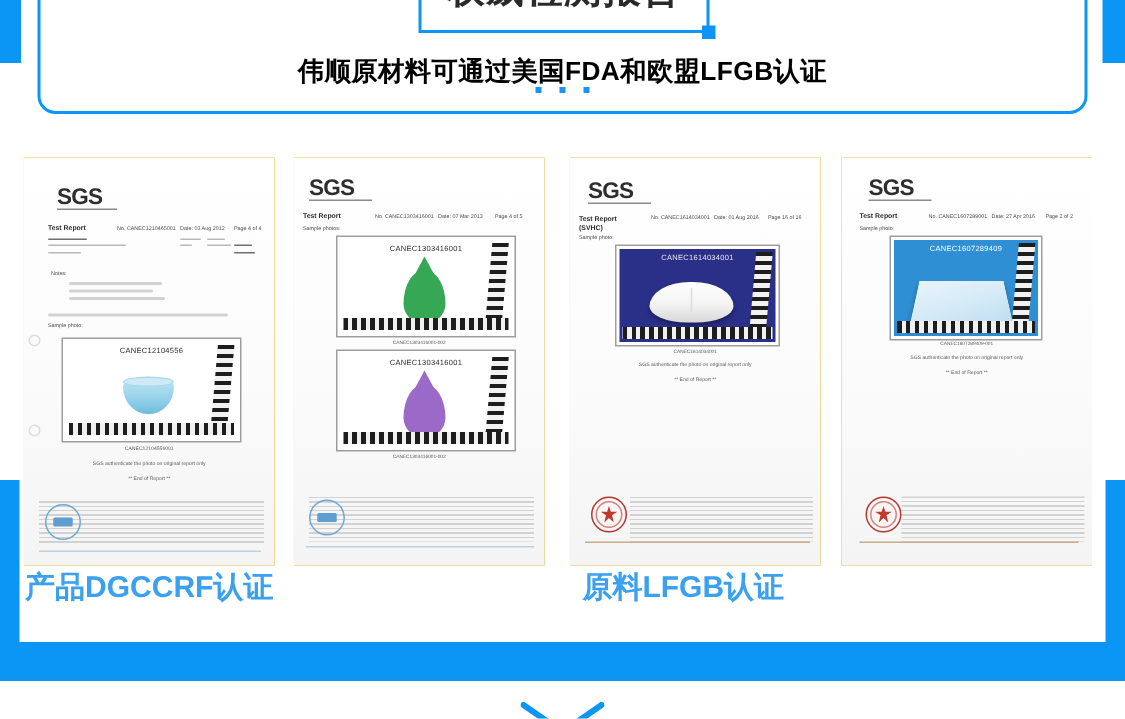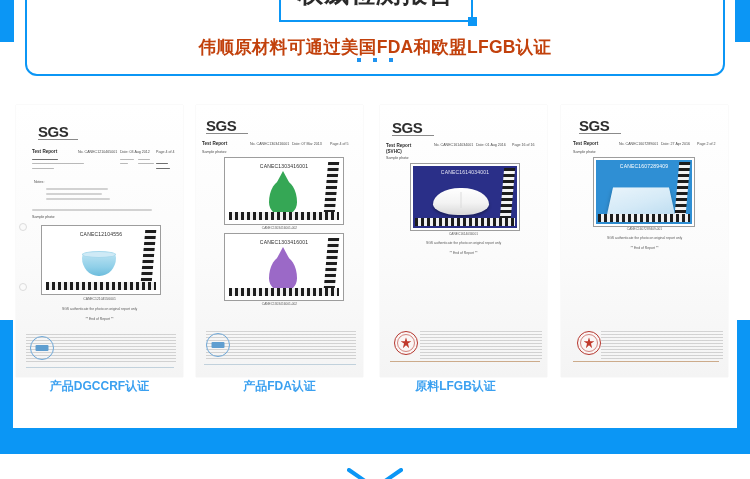--- a/index.html
+++ b/index.html
@@ -33,21 +33,21 @@
   .title-text{
     color:#2a2a2a;font-size:25px;font-weight:bold;letter-spacing:1px;
     line-height:1;white-space:nowrap;
   }
   .title-corner{
     position:absolute;left:468px;top:17px;width:9px;height:9px;background:#0b96f5;
   }
 
   .subtitle{
     position:absolute;left:0;top:35px;width:750px;text-align:center;
-    color:#c2410c;font-size:17.5px;font-weight:bold;letter-spacing:.3px;
+    color:#000000;font-size:17.5px;font-weight:bold;letter-spacing:.3px;
     white-space:nowrap;
   }
 
   .dots{
     position:absolute;left:0;top:58px;width:750px;
     display:flex;justify-content:center;gap:12px;
   }
   .dot{width:4px;height:4px;background:#1f93ef;}
 
   
@@ -174,21 +174,21 @@
     background:#c0392b;border:none;width:11px;height:11px;
   }
   .seal-ring{
     position:absolute;left:2px;top:2px;right:2px;bottom:2px;border-radius:50%;
     border:.5px solid rgba(181,55,47,.6);
   }
   .footline{position:absolute;height:1px;background:#b07a45;opacity:.6;}
 
   .cert-caption{
     position:absolute;top:378px;width:167px;text-align:center;
-    color:#3aa0f0;font-size:12px;font-weight:bold;white-space:nowrap;
+    color:#3aa0f0;font-size:20px;font-weight:bold;white-space:nowrap;
   }
   .cert-caption.c1{left:16px;}
   .cert-caption.c2{left:196px;}
   .cert-caption.c3{left:372px;}
   .cert-caption.c4{left:561px;}
 
   
   .bottom-band{position:absolute;left:0;top:428px;width:750px;height:26px;background:#0b96f5;}
   .chevron{
     position:absolute;left:347px;top:468px;width:56px;height:26px;
@@ -367,21 +367,20 @@
 
       <div class="stamp-strip" style="top:226px;left:24%;right:3%"></div>
       <div class="seal red" style="left:16px;top:226px">
         <span class="seal-ring"></span>
       </div>
       <div class="footline" style="left:12px;top:256px;width:146px"></div>
     </div>
   </div>
 
   <div class="cert-caption c1">产品DGCCRF认证</div>
-  <div class="cert-caption c2">产品FDA认证</div>
   <div class="cert-caption c3">原料LFGB认证</div>
 
   <div class="bottom-band"></div>
   <div class="chevron">
     <svg width="56" height="26" viewBox="0 0 56 26">
       <path d="M2 2 L28 20 L54 2" fill="none" stroke="#0b96f5" stroke-width="4" stroke-linecap="round"></path>
     </svg>
   </div>
 
 </div>

